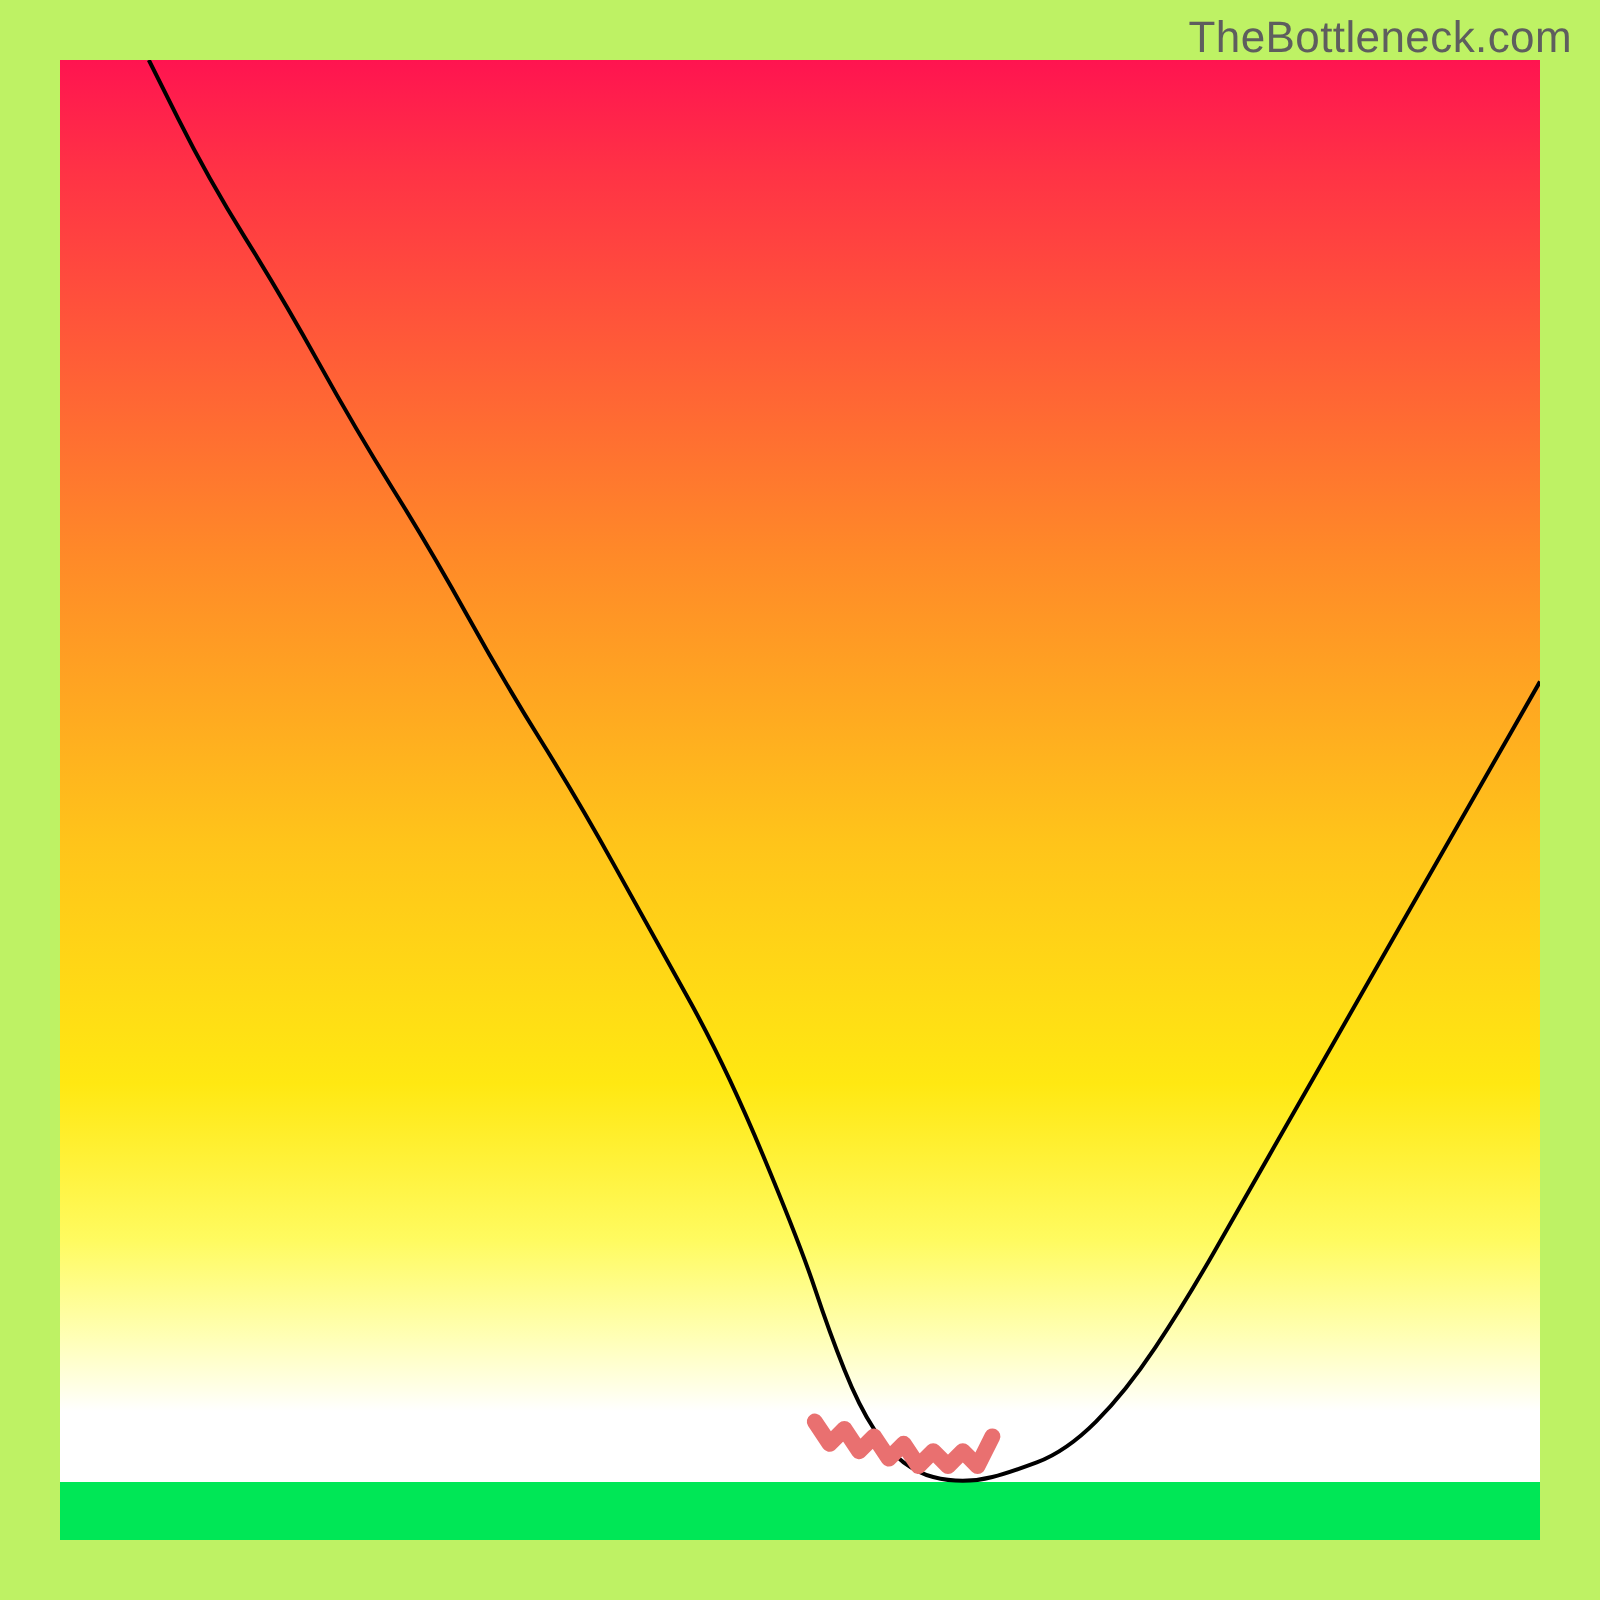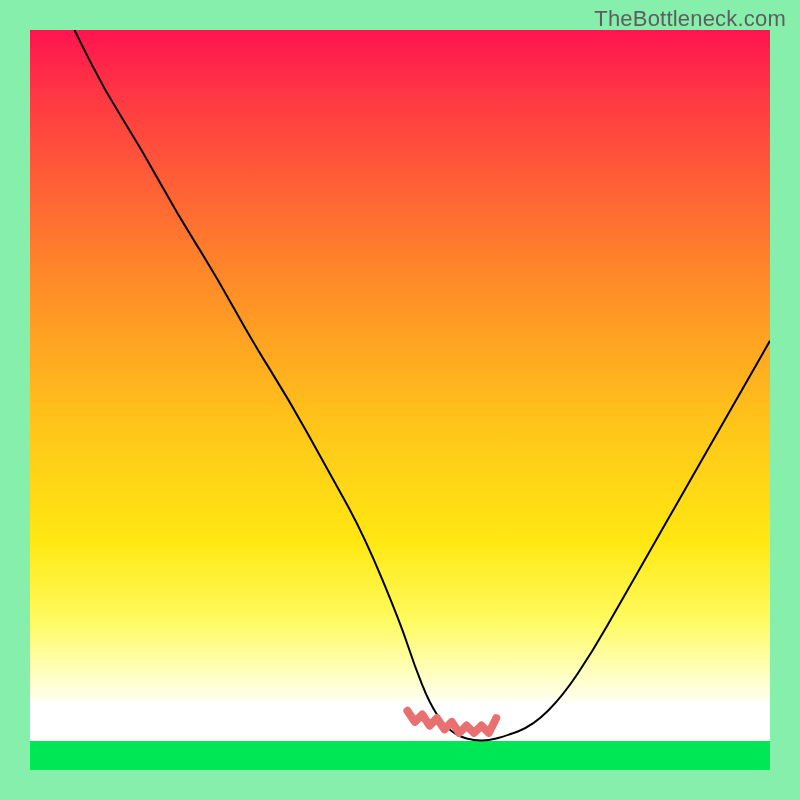--- a/index.html
+++ b/index.html
@@ -8,21 +8,21 @@
     width: 800px;
     height: 800px;
     background: #000;
     overflow: hidden;
     font-family: Arial, Helvetica, sans-serif;
   }
   .frame {
     position: relative;
     width: 800px;
     height: 800px;
-    background: #86efac;
+    background: #bef264;
   }
   .watermark {
     position: absolute;
     top: 6px;
     right: 14px;
     color: #5e5e5e;
     font-size: 22px;
     font-weight: 400;
     letter-spacing: 0.2px;
     z-index: 10;

